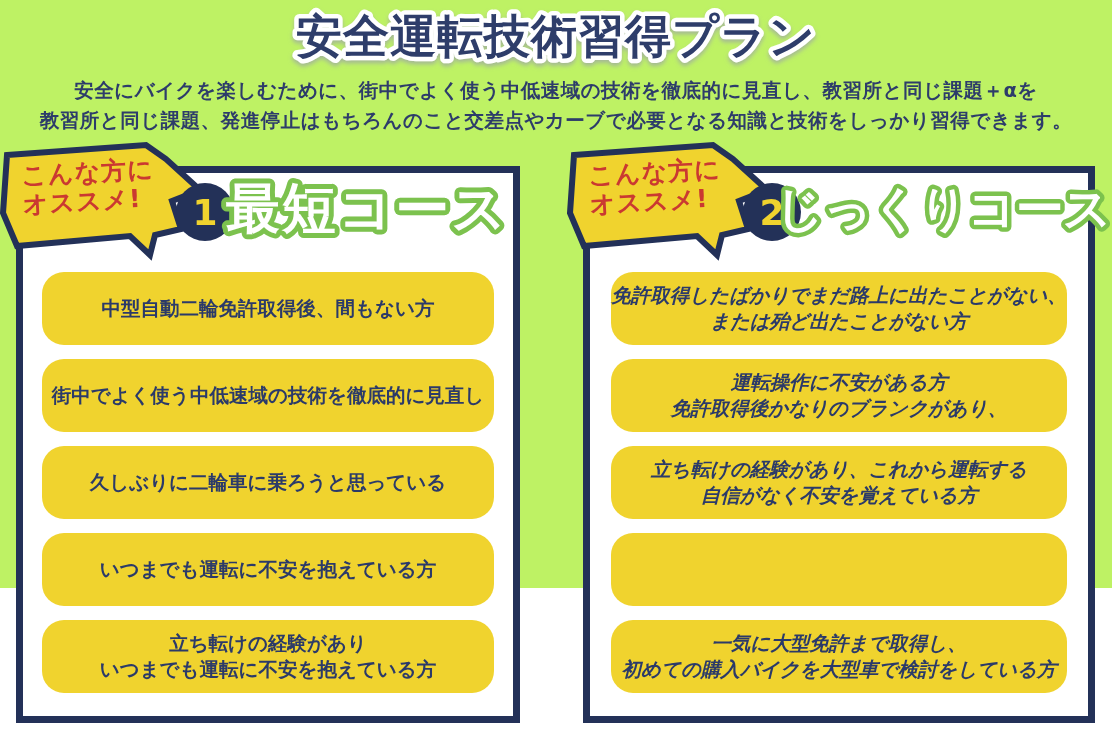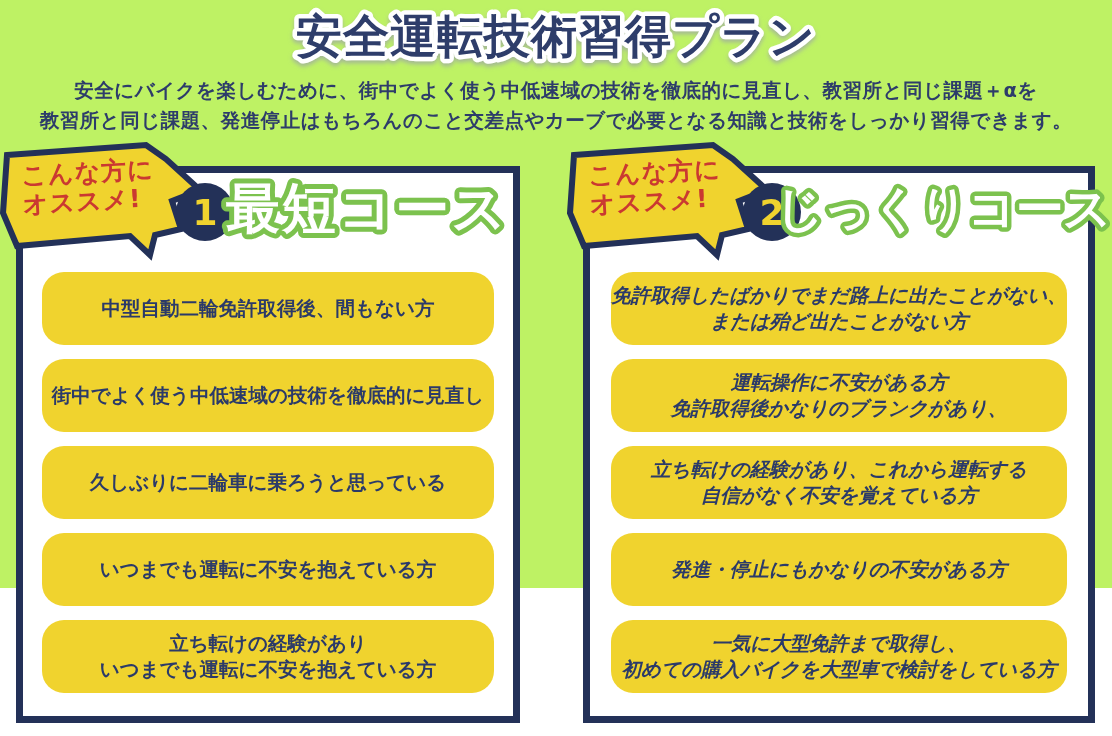--- a/index.html
+++ b/index.html
@@ -130,21 +130,20 @@
       </div>
       <div class="ybox">
         <div>運転操作に不安がある方</div>
         <div>免許取得後かなりのブランクがあり、</div>
       </div>
       <div class="ybox">
         <div>立ち転けの経験があり、これから運転する</div>
         <div>自信がなく不安を覚えている方</div>
       </div>
       <div class="ybox">
-        <div>発進・停止にもかなりの不安がある方</div>
       </div>
       <div class="ybox">
         <div>一気に大型免許まで取得し、</div>
         <div>初めての購入バイクを大型車で検討をしている方</div>
       </div>
     </div>
   </div>
 
 </div>
 

